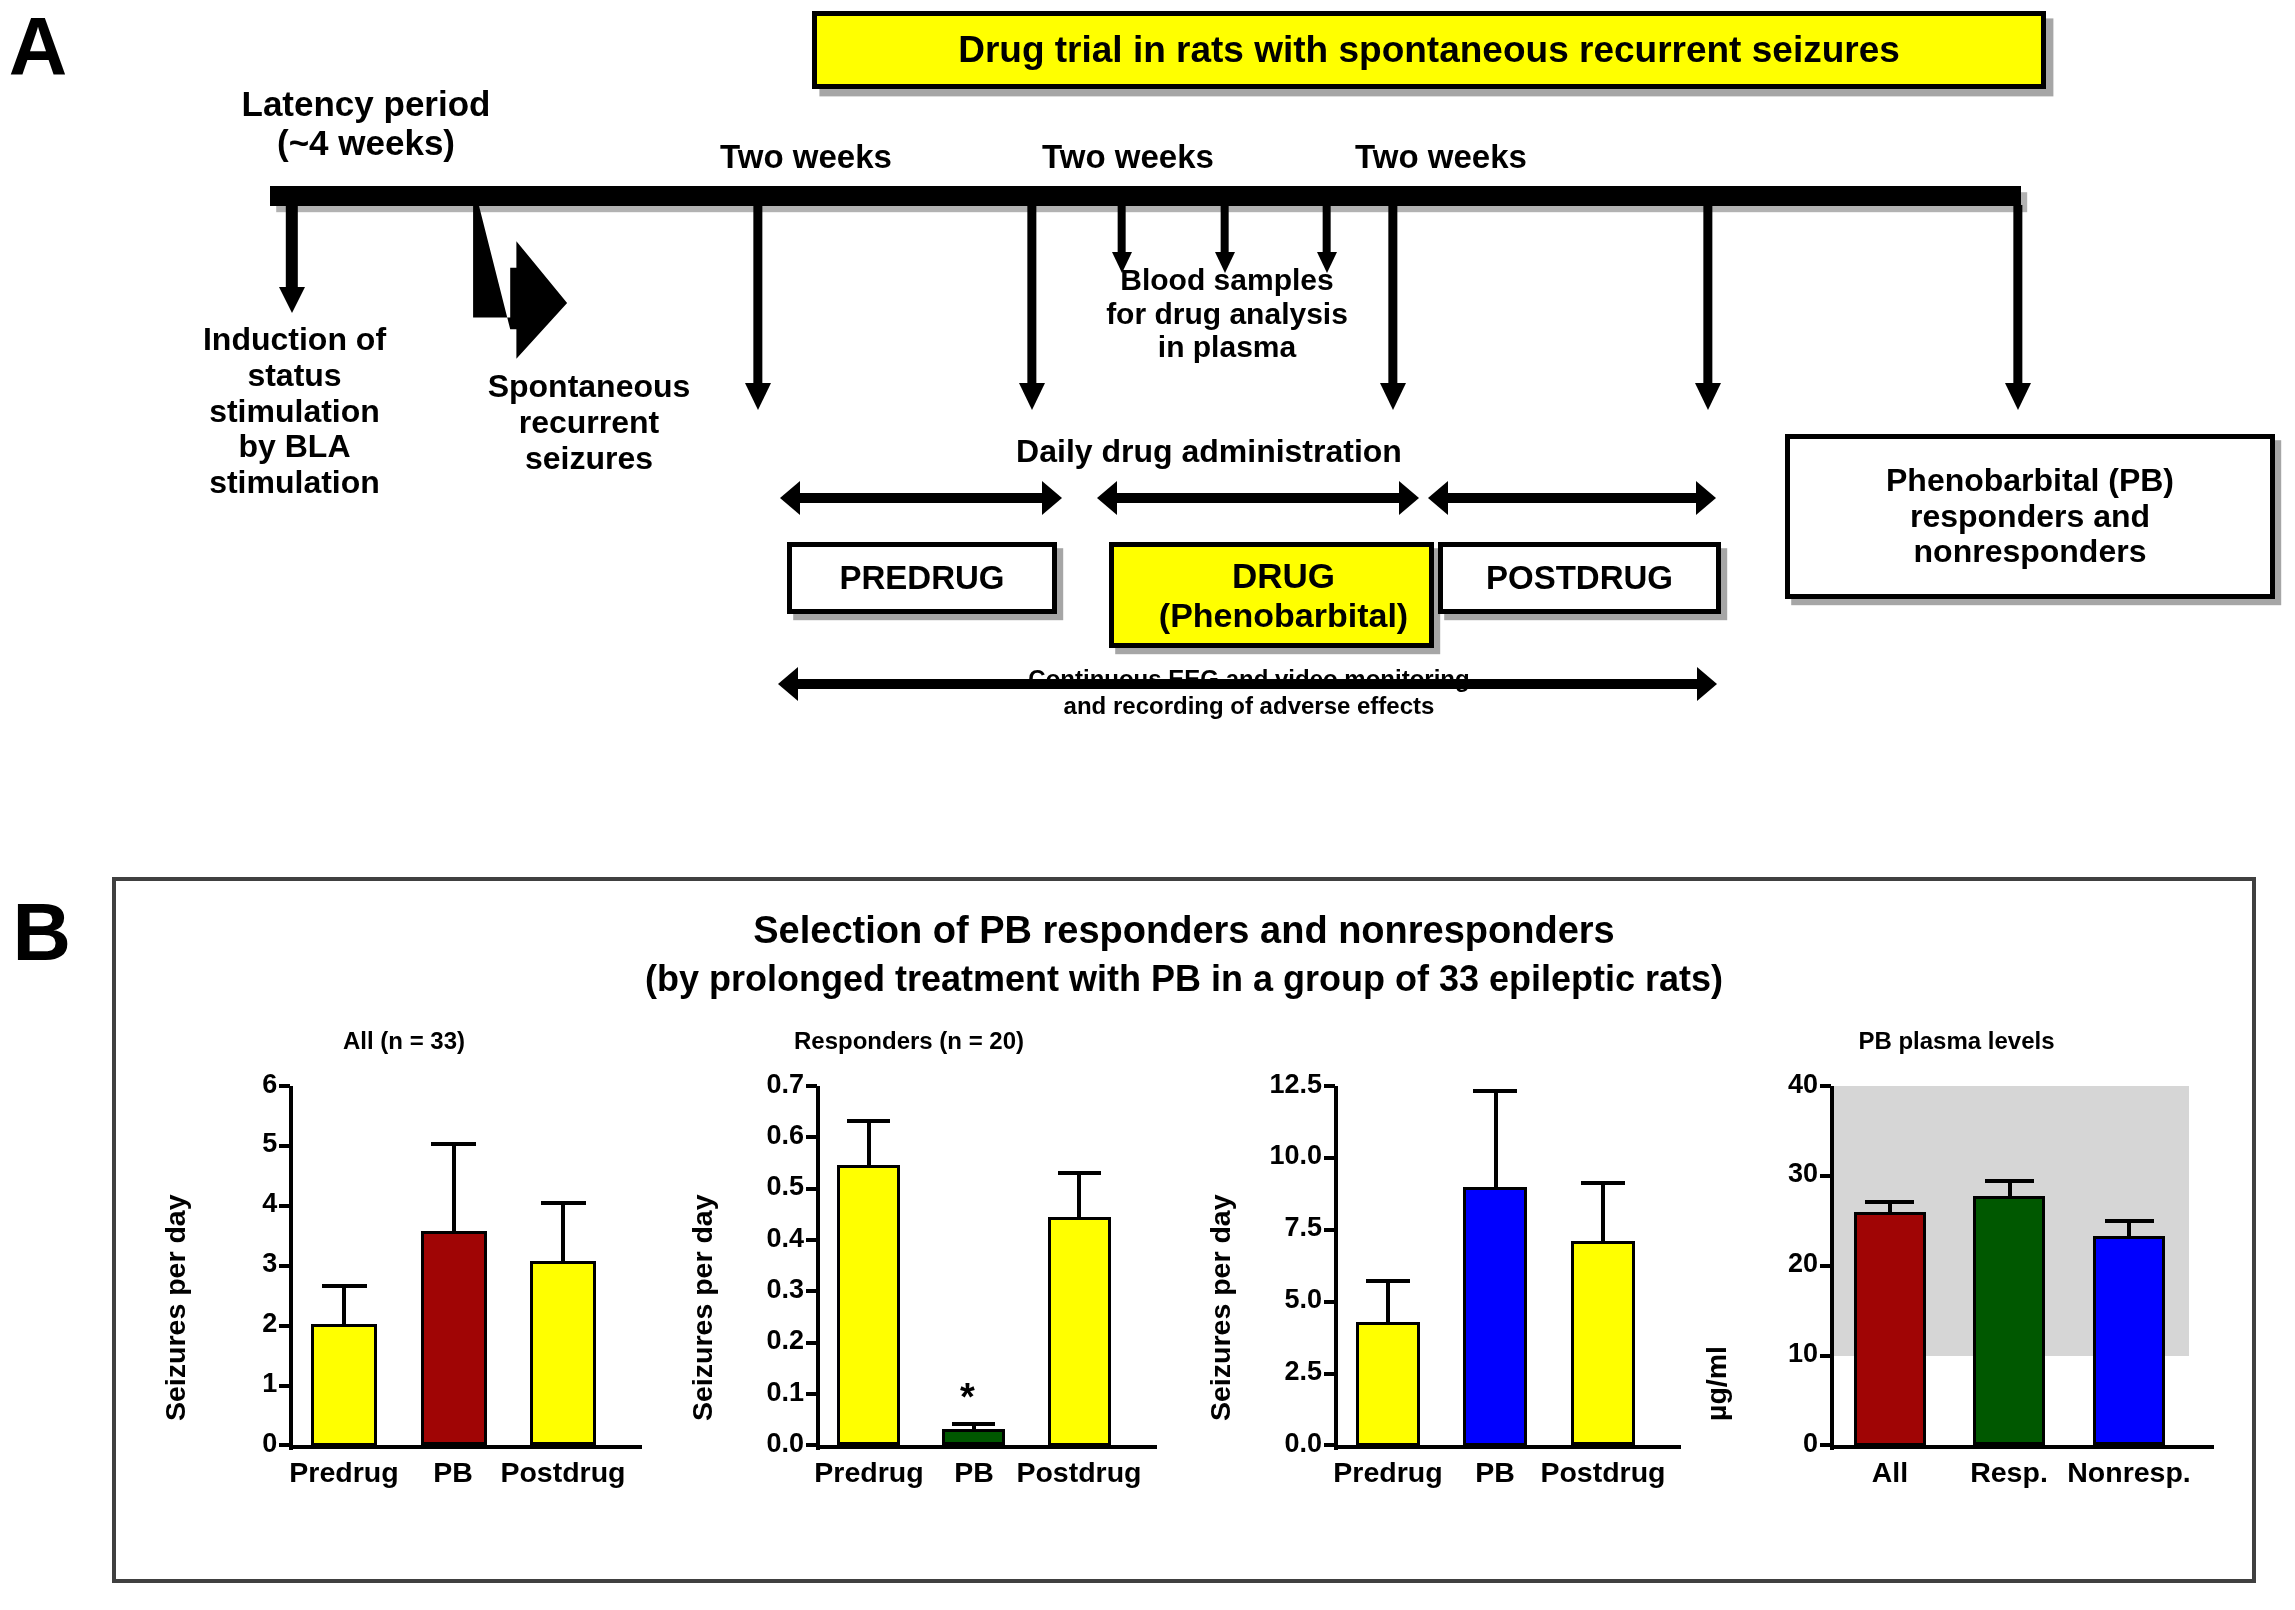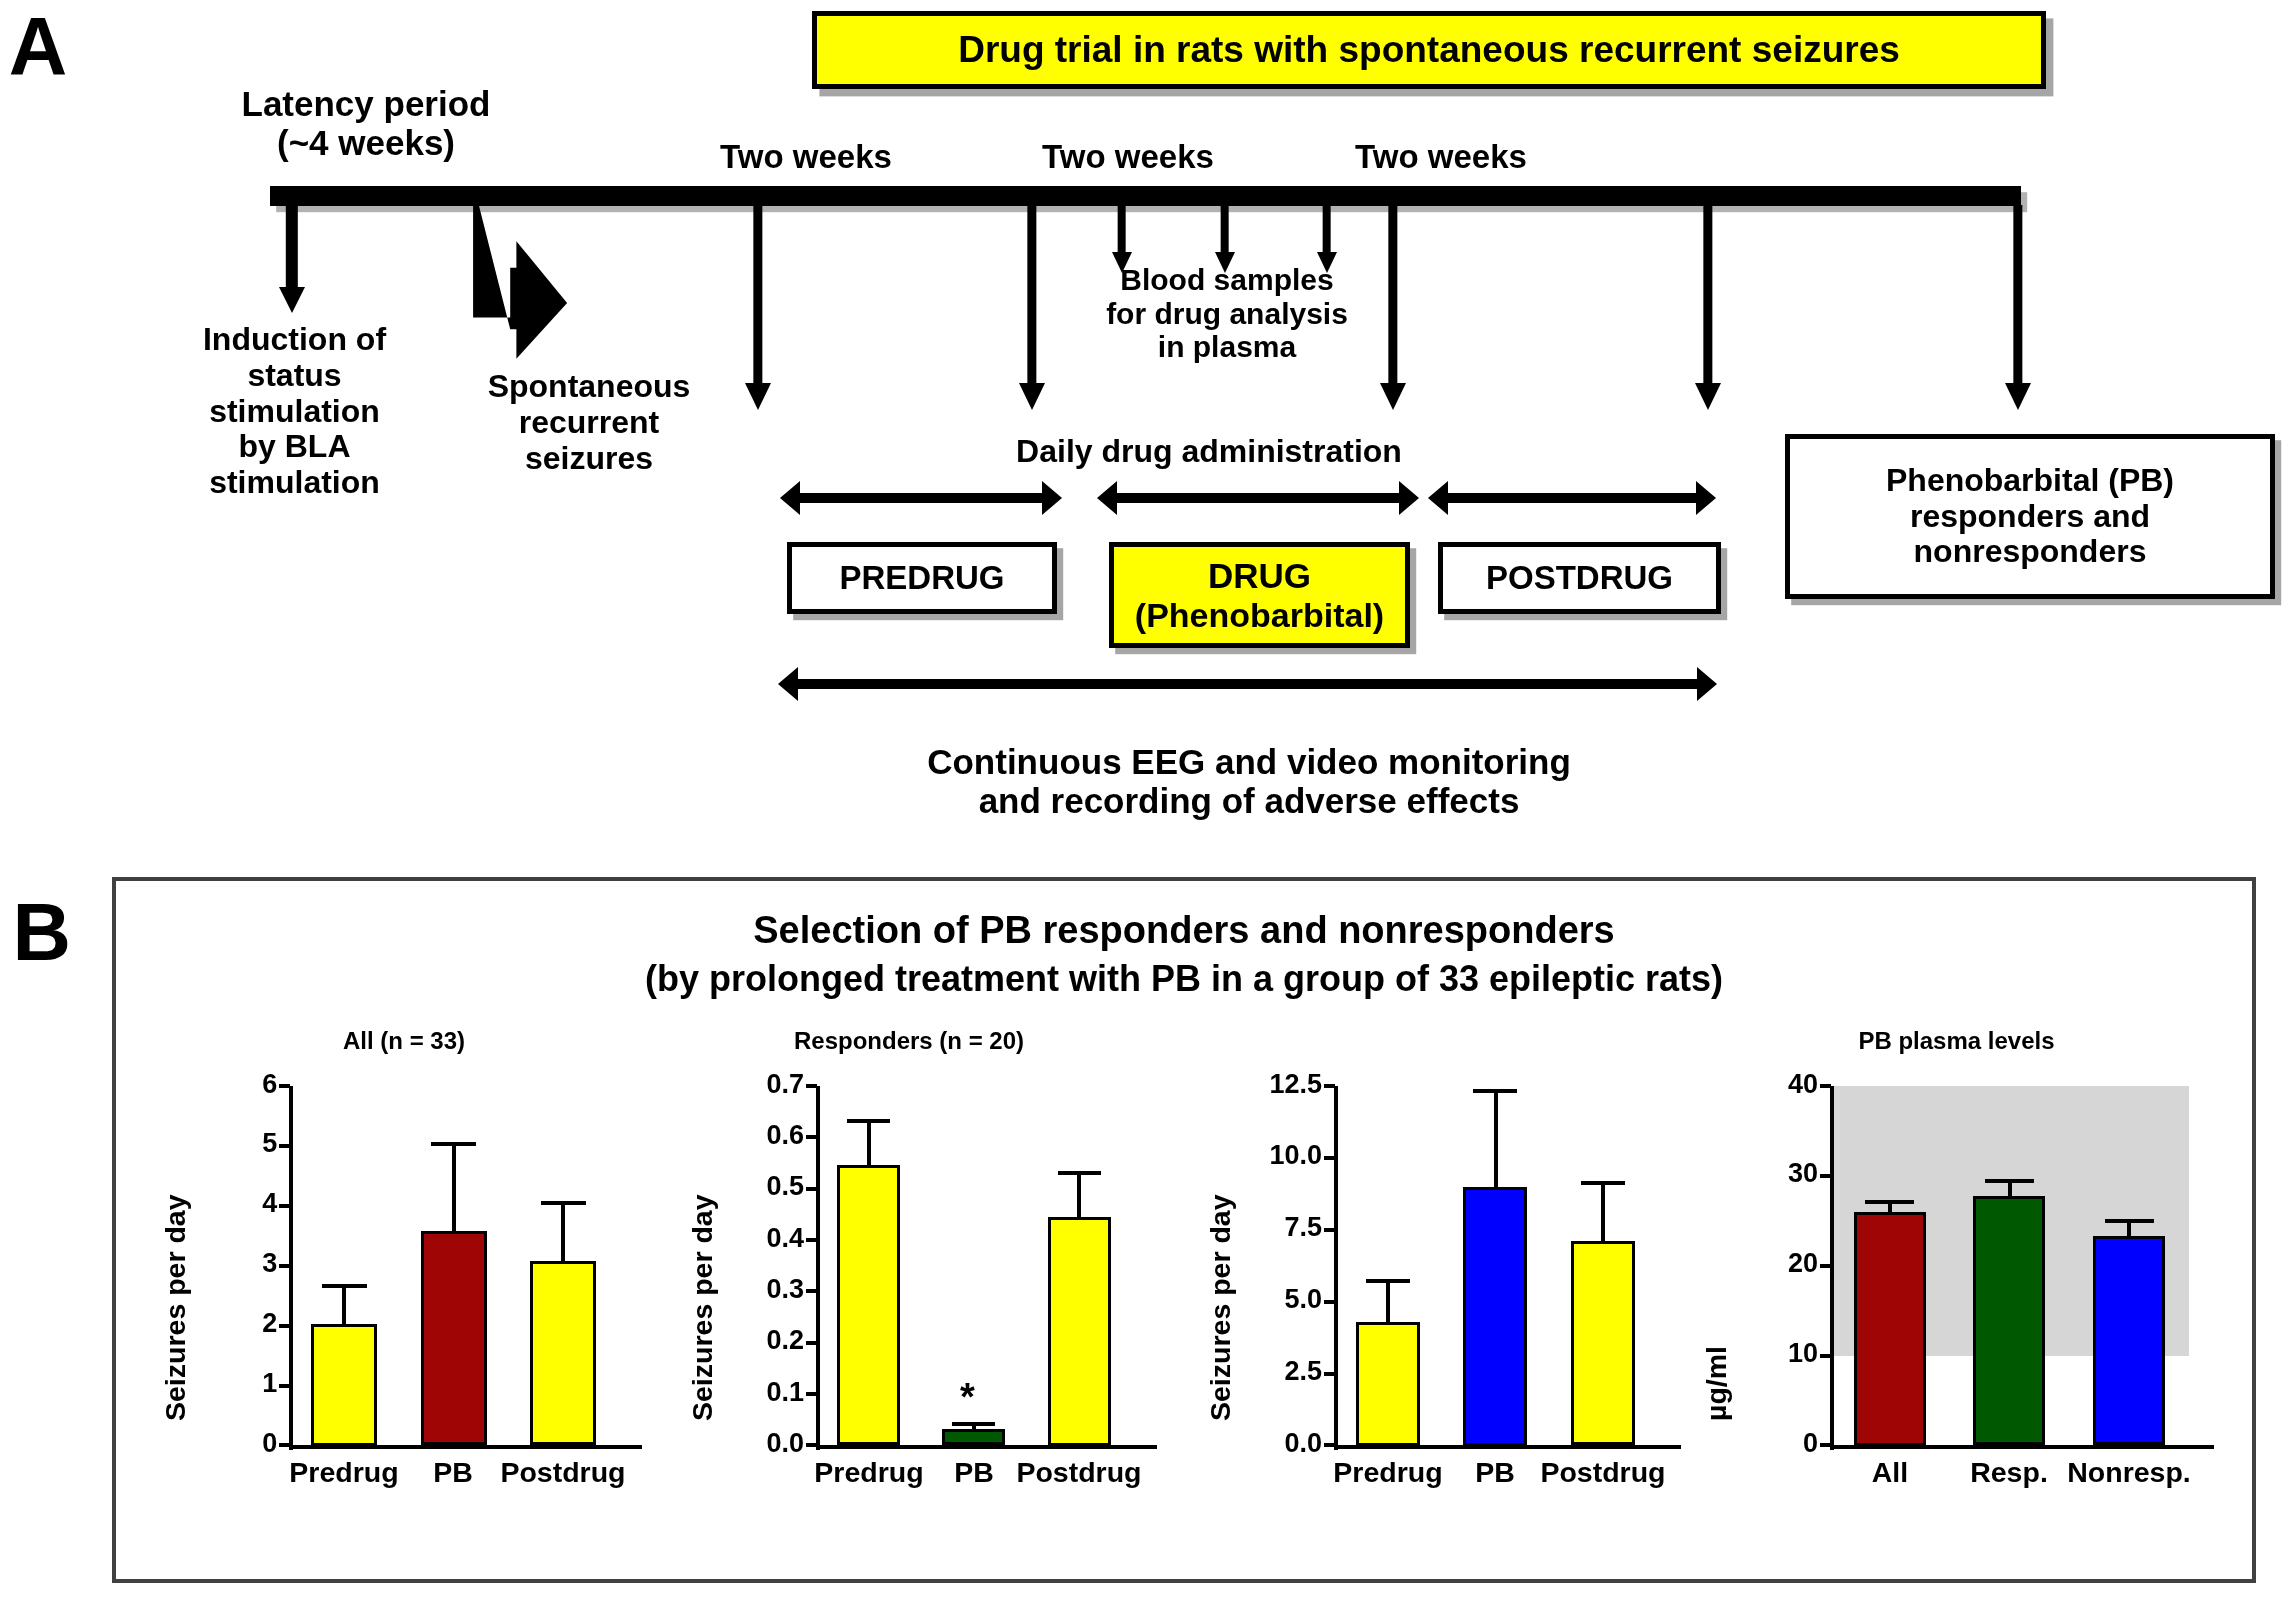--- a/index.html
+++ b/index.html
@@ -36,21 +36,21 @@
      border-top:17.4px solid transparent;border-bottom:17.4px solid transparent;}
   .harrow .lh{left:0;border-right:20px solid #000;}
   .harrow .rh{right:0;border-left:20px solid #000;}
 
   .lbl{position:absolute;font-weight:bold;line-height:1.12;}
 
   .tagbox{position:absolute;border:5px solid #000;background:#fff;
      box-shadow:6.2px 6.2px 0 rgba(0,0,0,.35);
      display:flex;flex-direction:column;align-items:center;justify-content:center;
      font-weight:bold;line-height:1.12;text-align:center;}
-  .tagbox.yellow{background:#FFFF00;}
+  .tagbox.yellow{background:#FFFF00;padding-left:24px;}
 
   
   .fatarrow{position:absolute;}
 
   
   #panelB{position:absolute;left:112px;top:877px;width:2144px;height:706px;
           border:4.3px solid #404040;box-sizing:border-box;background:#fff;}
   #panelBletter{position:absolute;left:12.4px;top:892px;}
 
   .bTitle{position:absolute;left:0;right:0;text-align:center;font-weight:bold;}
@@ -197,21 +197,21 @@
     <div>responders and</div>
     <div>nonresponders</div>
   </div>
 
   <div class="harrow" style="left:778px;top:666px;width:939px;height:36px;">
     <div class="lh"></div>
       <div class="bar"></div>
       <div class="rh"></div>
   </div>
 
-  <div class="lbl ctr" style="left:775px;top:742px;width:948px;font-size:35px;">
+  <div class="lbl ctr" style="left:775px;top:666px;width:948px;font-size:24px;">
     <div>Continuous EEG and video monitoring</div>
     <div>and recording of adverse effects</div>
   </div>
 </div>
 
 <div class="panel-letter" id="panelBletter">B</div>
 
 <div id="panelB">
   <div class="bTitle" style="top:28px;font-size:38px;">Selection of PB responders and nonresponders</div>
   <div class="bTitle" style="top:77px;font-size:36px;">(by prolonged treatment with PB in a group of 33 epileptic rats)</div>

